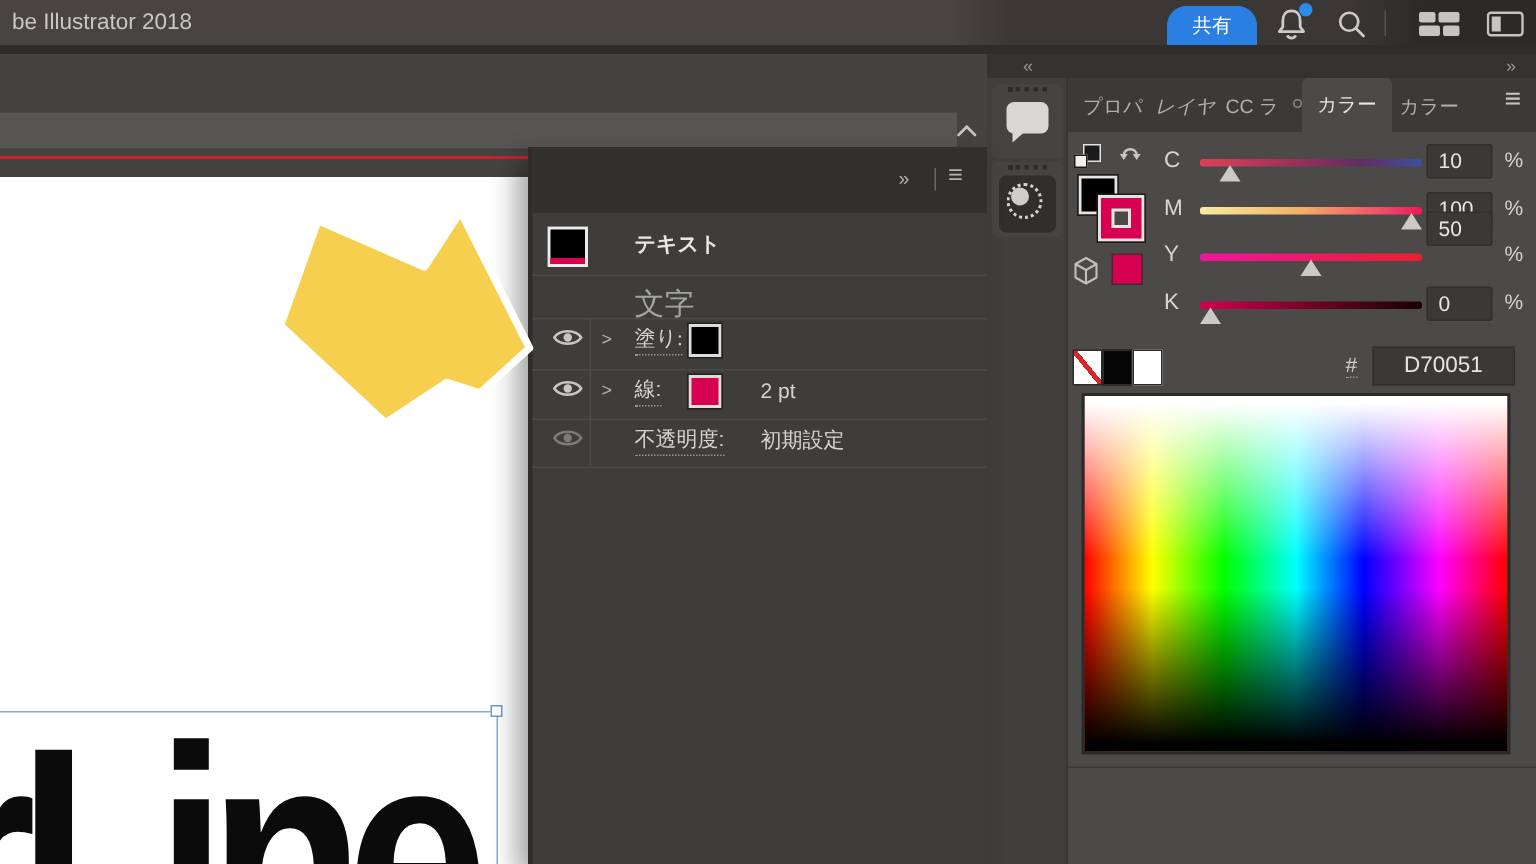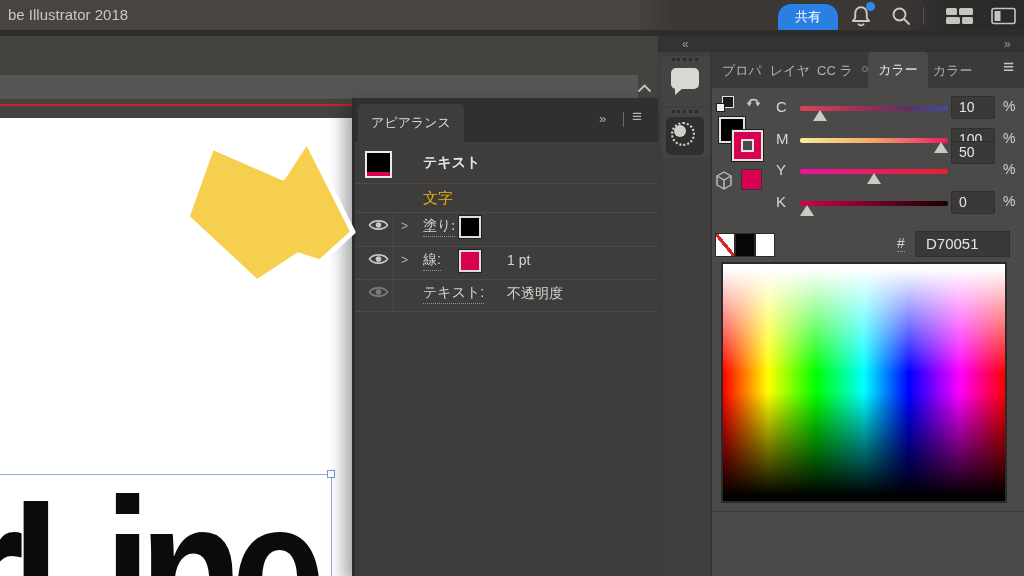--- a/index.html
+++ b/index.html
@@ -43,21 +43,21 @@
   .ap-header { left:0; top:0; width:303px; height:44px; background:#31302F; }
   .ap-tab { left:3px; top:6px; width:106px; height:38px; background:#3E3D3C; border-radius:5px 5px 0 0;
     color:#DCDAD7; font-size:13px; line-height:38px; text-align:center; }
   .ap-collapse { left:244px; top:13px; color:#B5B3B0; font-size:13px; letter-spacing:-1px; }
   .ap-hsep { left:268px; top:14px; width:1px; height:15px; background:#6B6967; }
   .ap-menu { left:277px; top:9px; font-size:17px; color:#B5B3B0; }
   .ap-sep { left:0; width:303px; height:1px; background:#4B4A49; }
   .ap-thumb { left:10px; top:53px; width:27px; height:27px; background:#000; border:2px solid #EDEBE9; }
   .ap-thumb-bar { position:absolute; left:0; right:0; bottom:0; height:4px; }
   .ap-obj-label { left:68px; top:56px; font-size:14px; font-weight:bold; color:#E8E6E3; }
-  .ap-chars-label { left:68px; top:91px; font-size:15px; color:#eab308; }
+  .ap-chars-label { left:68px; top:91px; font-size:20px; color:#a3a3a3; }
   .ap-eye { left:13px; }
   .ap-vline { left:38px; top:114px; width:1px; height:99px; background:#4B4A49; }
   .ap-chev { left:46px; font-size:12px; color:#B2B0AE; }
   .ap-row-label { left:68px; font-size:14px; color:#D6D4D1; border-bottom:1px dotted #96948F; padding-bottom:1px; }
   .ap-swatch { left:104px; width:22px; height:22px; border:2px solid #DFDDDA; outline:1px solid #232221; }
   .ap-detail { left:152px; font-size:14px; color:#D6D4D1; }
   .dim { opacity:.45; }
 
   
   .mini-strip { left:658px; top:36px; width:366px; height:16px; background:#343331; z-index:10; }
@@ -105,21 +105,21 @@
     border:1px solid #302F2E; border-radius:2px; color:#E8E6E3; font-size:14px; line-height:21px; padding-left:7px; }
   .pct { position:absolute; left:1003px; font-size:14px; color:#D5D3D0; }
 
   .sw { position:absolute; top:233px; width:20px; height:24px; border:1px solid #2C2B2A; cursor:pointer; }
   .sw-none { left:715px; background:
     linear-gradient(to top right, #fff 44%, #D8262B 44%, #D8262B 56%, #fff 56%); }
   .sw-black { left:735px; background:#060606; }
   .sw-white { left:755px; background:#FFFFFF; }
   .hex-label { left:897px; top:235px; font-size:14px; color:#D5D3D0; border-bottom:1px dotted #96948F; }
   .hex-box { left:915px; top:231px; width:95px; height:26px; background:#3A3938; border:1px solid #302F2E;
-    color:#E6E4E1; font-size:15px; line-height:24px; padding-left:10px; }
+    color:#E6E4E1; font-size:15px; line-height:24px; padding-left:20px; }
   .spectrum { left:721px; top:262px; width:286px; height:241px; border:2px solid #2B2A29; cursor:crosshair;
     background:
       linear-gradient(to bottom, #ffffff 2%, rgba(255,255,255,0) 46%),
       linear-gradient(to bottom, rgba(0,0,0,0) 54%, #000000 98%),
       linear-gradient(to right, #f00 0%, #ff0 16%, #0f0 33%, #0ff 50%, #00f 66%, #f0f 84%, #f00 100%); }
   .panel-bottom-sep { left:712px; top:511px; width:312px; height:1px; background:#3B3A39; }
 </style>
 </head>
 <body>
 
@@ -193,21 +193,21 @@
       <div class="recolor-bg">
         <div class="dot-ring"></div>
         <div class="dot-core"></div>
       </div>
     </div>
   </div>
 
   <div class="abs right-dock-bg"></div>
   <div class="abs tabbar">
     <span class="tab" style="left:10px;">プロパ</span>
-    <span class="tab" style="left:58px;">レイヤ</span>
+    <span class="tab" style="left:58px;font-style:italic;">レイヤ</span>
     <span class="tab" style="left:105px;">CC ラ</span>
     <span class="tab-overflow"></span>
     <div class="tab-active-box">カラー</div>
     <span class="tab" style="left:221px;">カラー</span>
     <span class="tab-menu">≡</span>
   </div>
 
   <div class="abs mini-default-back"></div>
   <div class="abs mini-default-front"></div>
   <div class="abs swap-wrap">
@@ -261,21 +261,20 @@
   <div class="sw sw-black"></div>
   <div class="sw sw-white"></div>
   <span class="abs hex-label">#</span>
   <div class="abs hex-box">D70051</div>
 
   <div class="abs spectrum"></div>
   <div class="abs panel-bottom-sep"></div>
 
   <div class="abs ap-panel">
     <div class="abs ap-header"></div>
-    <div class="abs ap-tab">アピアランス</div>
     <span class="abs ap-collapse">»</span>
     <div class="abs ap-hsep"></div>
     <span class="abs ap-menu">≡</span>
 
     <div class="abs ap-thumb">
       <div class="ap-thumb-bar" style="background: rgb(215, 0, 81);"></div>
     </div>
     <span class="abs ap-obj-label">テキスト</span>
     <div class="abs ap-sep" style="top:85px;"></div>
 
@@ -297,27 +296,27 @@
 
     <span class="abs ap-eye" style="top:154px;">
       <svg width="21" height="14" viewBox="0 0 21 14">
         <path d="M1.5 7 C5 1.5 16 1.5 19.5 7 C16 12.5 5 12.5 1.5 7 Z" fill="none" stroke="#C9C7C4" stroke-width="1.6"></path>
         <circle cx="10.5" cy="7" r="2.8" fill="#C9C7C4"></circle>
       </svg>
     </span>
     <span class="abs ap-chev" style="top:155px;">&gt;</span>
     <span class="abs ap-row-label" style="top:153px;">線:</span>
     <div class="abs ap-swatch" style="top: 152px; background: rgb(215, 0, 81);"></div>
-    <span class="abs ap-detail" style="top:154px;">1 pt</span>
+    <span class="abs ap-detail" style="top:154px;">2 pt</span>
     <div class="abs ap-sep" style="top:181px;"></div>
 
     <span class="abs ap-eye dim" style="top:187px;">
       <svg width="21" height="14" viewBox="0 0 21 14">
         <path d="M1.5 7 C5 1.5 16 1.5 19.5 7 C16 12.5 5 12.5 1.5 7 Z" fill="none" stroke="#C9C7C4" stroke-width="1.6"></path>
         <circle cx="10.5" cy="7" r="2.8" fill="#C9C7C4"></circle>
       </svg>
     </span>
-    <span class="abs ap-row-label" style="top:186px;">テキスト:</span>
-    <span class="abs ap-detail" style="top:187px;">不透明度</span>
+    <span class="abs ap-row-label" style="top:186px;">不透明度:</span>
+    <span class="abs ap-detail" style="top:187px;">初期設定</span>
     <div class="abs ap-sep" style="top:213px;"></div>
   </div>
 
 </div>
 
 </body></html>

